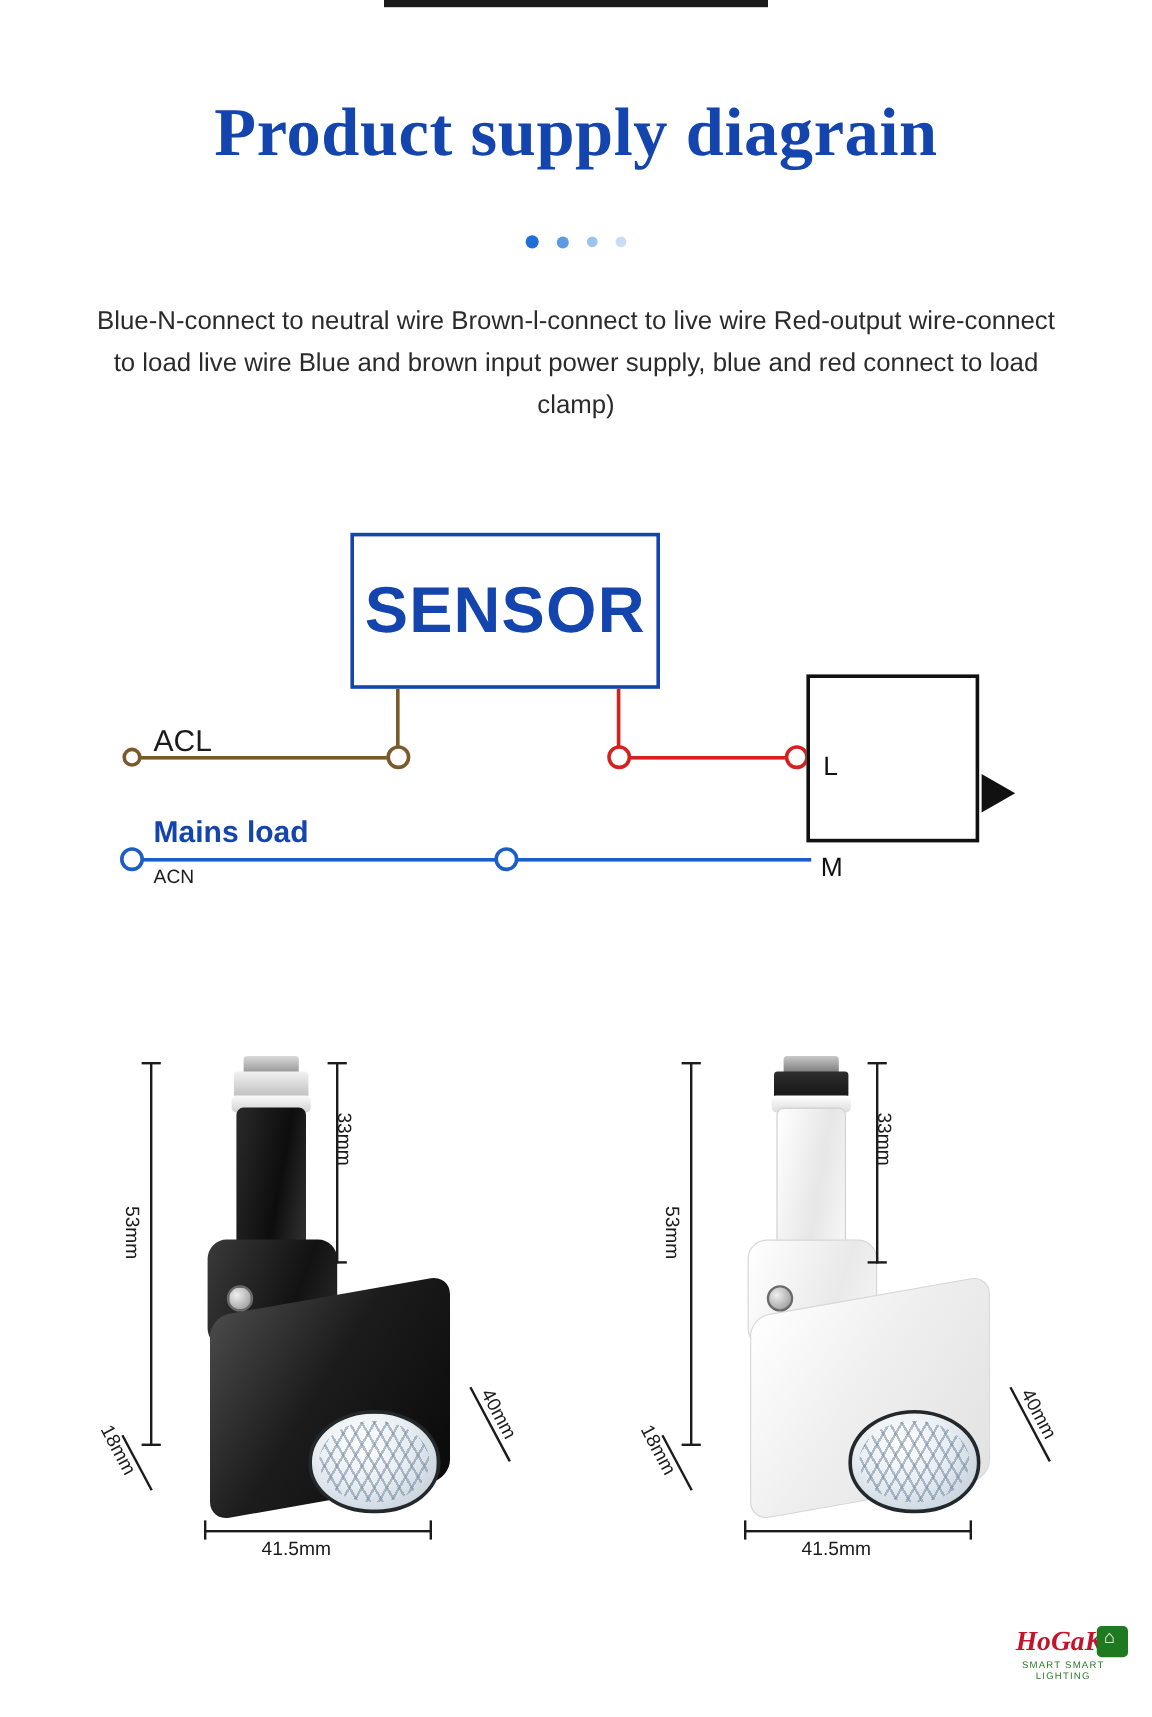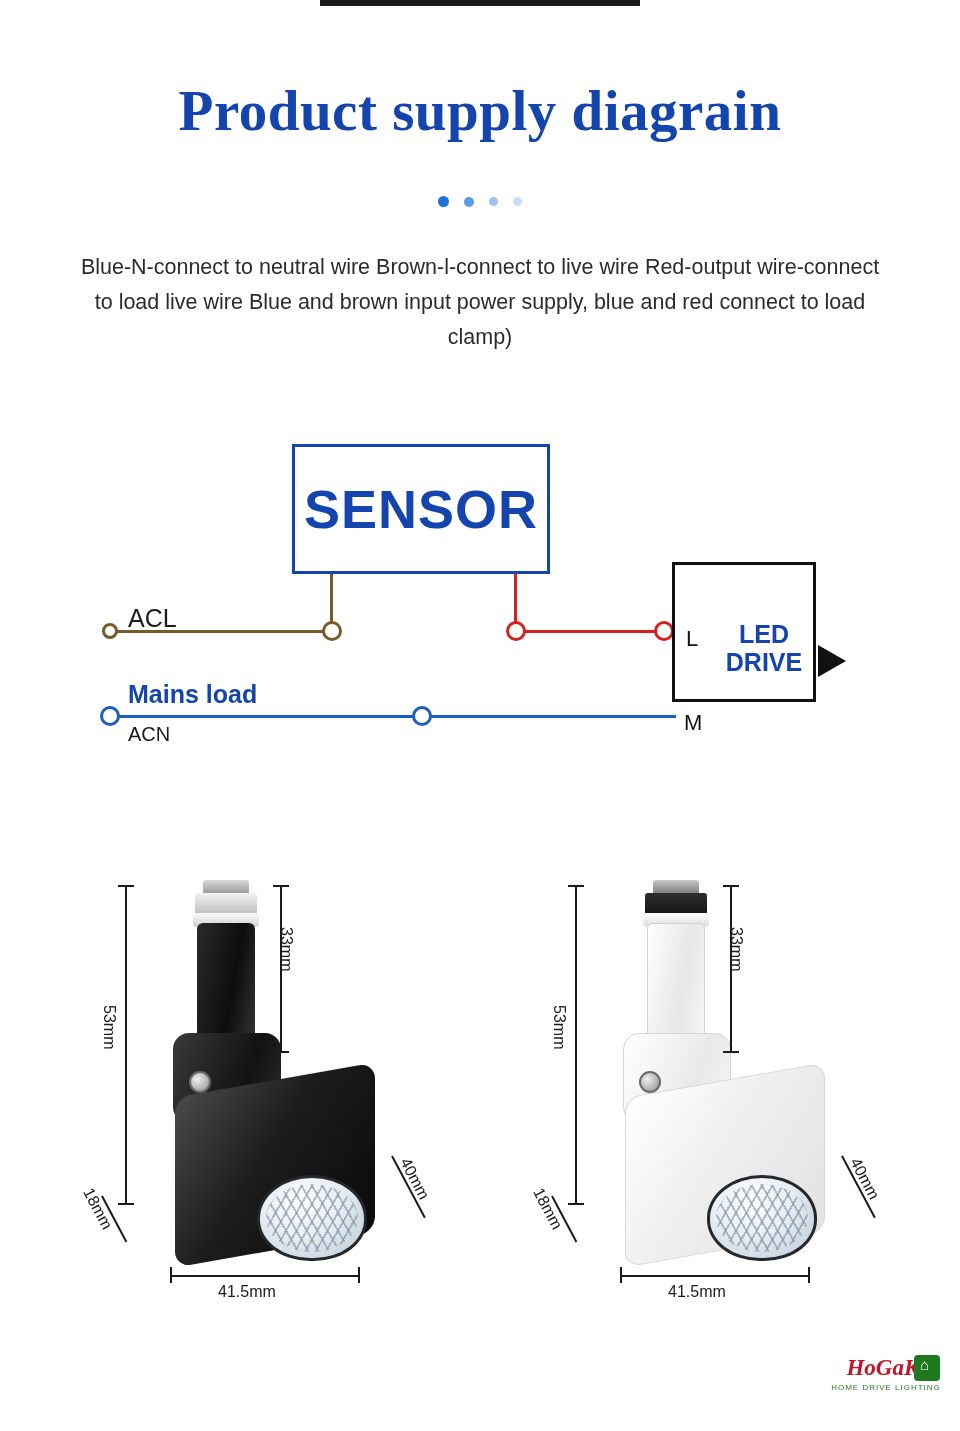--- a/index.html
+++ b/index.html
@@ -101,21 +101,21 @@
   .node.blue { border: 3px solid #1c5fc4; }
   .n1 { left: 102px; top: 193px; width: 16px; height: 16px; }
   .n2 { left: 322px; top: 191px; width: 20px; height: 20px; }
   .n3 { left: 506px; top: 191px; width: 20px; height: 20px; }
   .n4 { left: 654px; top: 191px; width: 20px; height: 20px; }
   .n5 { left: 100px; top: 276px; width: 20px; height: 20px; }
   .n6 { left: 412px; top: 276px; width: 20px; height: 20px; }
 
   .lbl-acl { position: absolute; left: 128px; top: 174px; font-size: 25px; color: #1b1b1b; }
   .lbl-mains { position: absolute; left: 128px; top: 250px; font-size: 25px; font-weight: bold; color: #1444ae; }
-  .lbl-acn { position: absolute; left: 128px; top: 293px; font-size: 20px; color: #1b1b1b; }
+  .lbl-acn { position: absolute; left: 128px; top: 293px; font-size: 16px; color: #1b1b1b; }
 
   
   .products { position: absolute; left: 0; top: 855px; width: 960px; height: 500px; }
   .product { position: absolute; top: 0; width: 440px; height: 480px; }
   .product.left { left: 40px; }
   .product.right { left: 490px; }
 
   
   .dev { position: absolute; left: 105px; top: 20px; width: 230px; height: 400px; }
 
@@ -217,24 +217,20 @@
   <div class="node blue n5"></div>
   <div class="node blue n6"></div>
 
   <div class="lbl-acl">ACL</div>
   <div class="lbl-mains">Mains load</div>
   <div class="lbl-acn">ACN</div>
 
   <div class="led-box"></div>
   <div class="led-l">L</div>
   <div class="led-m">M</div>
-  <div class="led-label">
-    <div>LED</div>
-    <div>DRIVE</div>
-  </div>
   <div class="arrow"></div>
 </div>
 
 <div class="products">
 
   <div class="product left">
     <div class="dev black">
       <div class="stem-cap"></div>
       <div class="stem-nut"></div>
       <div class="stem-ring"></div>
@@ -298,14 +294,14 @@
     <div class="dim-line dim-h" style="left:130px; top:420px; width:190px;"></div>
     <div class="tick tick-v" style="left:130px; top:412px;"></div>
     <div class="tick tick-v" style="left:318px; top:412px;"></div>
     <div class="dim-text" style="left:178px; top:428px;">41.5mm</div>
   </div>
 </div>
 
 <div class="logo">
   <div class="logo-badge"></div>
   <div class="logo-name">HoGaKi</div>
-  <div class="logo-sub">HOME DRIVE LIGHTING</div>
+  <div class="logo-sub">SMART SMART LIGHTING</div>
 </div>
 
 </body></html>

